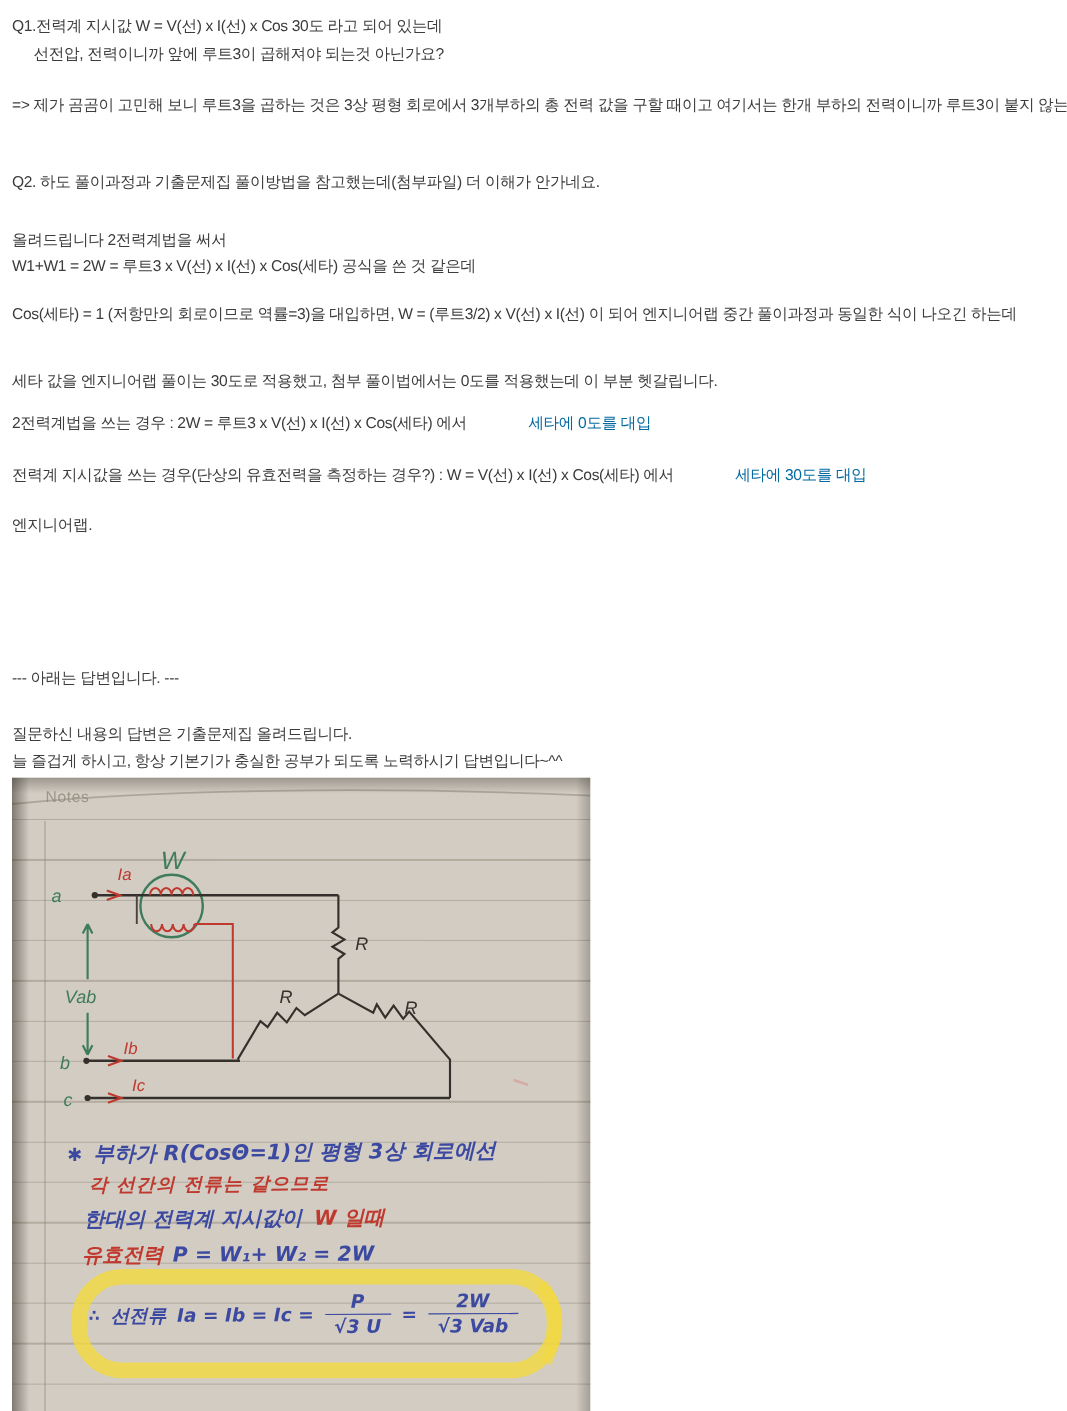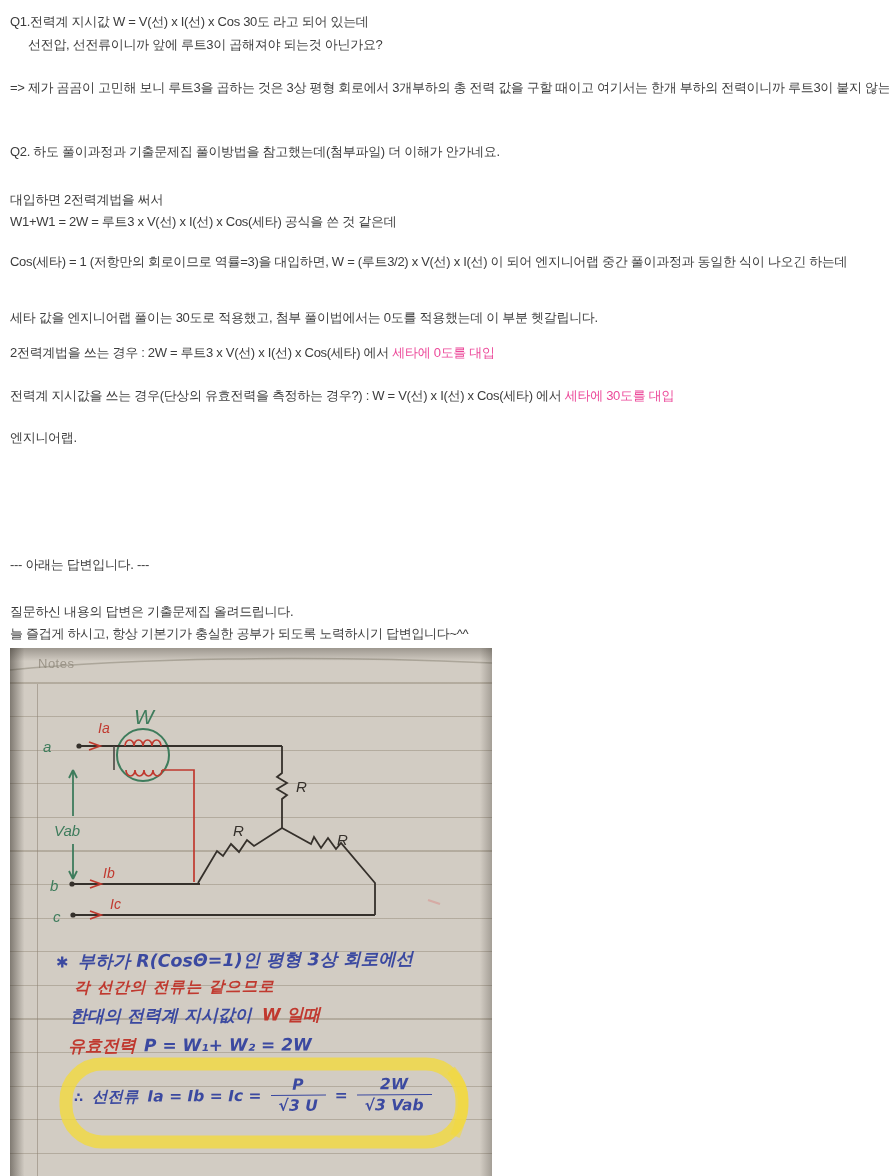--- a/index.html
+++ b/index.html
@@ -7,21 +7,21 @@
     width:889px;height:1176px;position:relative;overflow:hidden;
     background:#ffffff;
     font-family:"Liberation Sans","DejaVu Sans",sans-serif;
   }
   
   .doc p{
     position:absolute;margin:0;left:10px;
     font-size:13px;line-height:16px;letter-spacing:-0.3px;
     color:#3c3c3c;white-space:nowrap;
   }
-  .doc .red{color:#ec4899;}
+  .doc .red{color:#0369a1;margin-left:48px;}
   
   .photo{
     position:absolute;left:10px;top:648px;width:482px;height:528px;
     background-color:#d2ccc3;
     background-image:repeating-linear-gradient(to bottom,
       rgba(0,0,0,0) 0px, rgba(0,0,0,0) 32.4px,
       rgba(148,138,122,.5) 32.4px, rgba(148,138,122,.5) 33.6px);
     background-position:0 2px;
     overflow:hidden;
   }
@@ -64,24 +64,24 @@
   .formula .therefore{font-size:13px;}
   .frac{display:inline-flex;flex-direction:column;align-items:center;line-height:1.25;}
   .frac .num{padding:0 8px;}
   .frac .den{border-top:1.6px solid #3b49a0;padding:1px 8px 0;}
 </style>
 </head>
 <body>
 
 <div class="doc">
   <p style="top:14px">Q1.전력계 지시값 W = V(선) x I(선) x Cos 30도 라고 되어 있는데</p>
-  <p style="top:37px;left:28px">선전압, 선전류이니까 앞에 루트3이 곱해져야 되는것 아닌가요?</p>
+  <p style="top:37px;left:28px">선전압, 전력이니까 앞에 루트3이 곱해져야 되는것 아닌가요?</p>
   <p style="top:80px">=&gt; 제가 곰곰이 고민해 보니 루트3을 곱하는 것은 3상 평형 회로에서 3개부하의 총 전력 값을 구할 때이고 여기서는 한개 부하의 전력이니까 루트3이 붙지 않는 것 같네요.</p>
   <p style="top:144px">Q2. 하도 풀이과정과 기출문제집 풀이방법을 참고했는데(첨부파일) 더 이해가 안가네요.</p>
-  <p style="top:192px">대입하면 2전력계법을 써서</p>
+  <p style="top:192px">올려드립니다 2전력계법을 써서</p>
   <p style="top:214px">W1+W1 = 2W = 루트3 x V(선) x I(선) x Cos(세타) 공식을 쓴 것 같은데</p>
   <p style="top:254px">Cos(세타) = 1 (저항만의 회로이므로 역률=3)을 대입하면, W = (루트3/2) x V(선) x I(선) 이 되어 엔지니어랩 중간 풀이과정과 동일한 식이 나오긴 하는데</p>
   <p style="top:310px">세타 값을 엔지니어랩 풀이는 30도로 적용했고, 첨부 풀이법에서는 0도를 적용했는데 이 부분 헷갈립니다.</p>
   <p style="top:345px">
     <span>2전력계법을 쓰는 경우 : 2W = 루트3 x V(선) x I(선) x Cos(세타) 에서 </span><span class="red">세타에 0도를 대입</span>
   </p>
   <p style="top:388px">
     <span>전력계 지시값을 쓰는 경우(단상의 유효전력을 측정하는 경우?) : W = V(선) x I(선) x Cos(세타) 에서 </span><span class="red">세타에 30도를 대입</span>
   </p>
   <p style="top:430px">엔지니어랩.</p>

